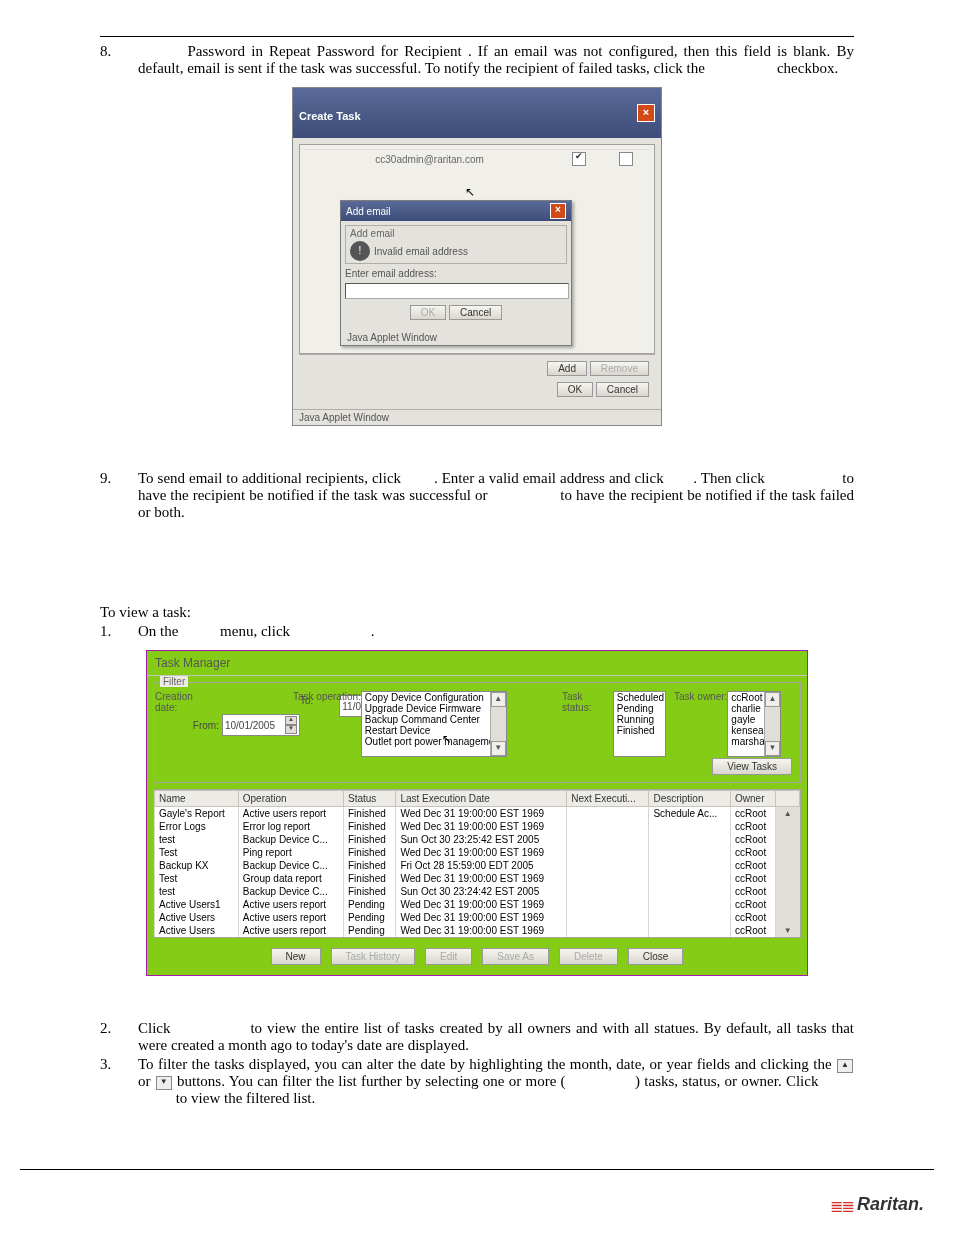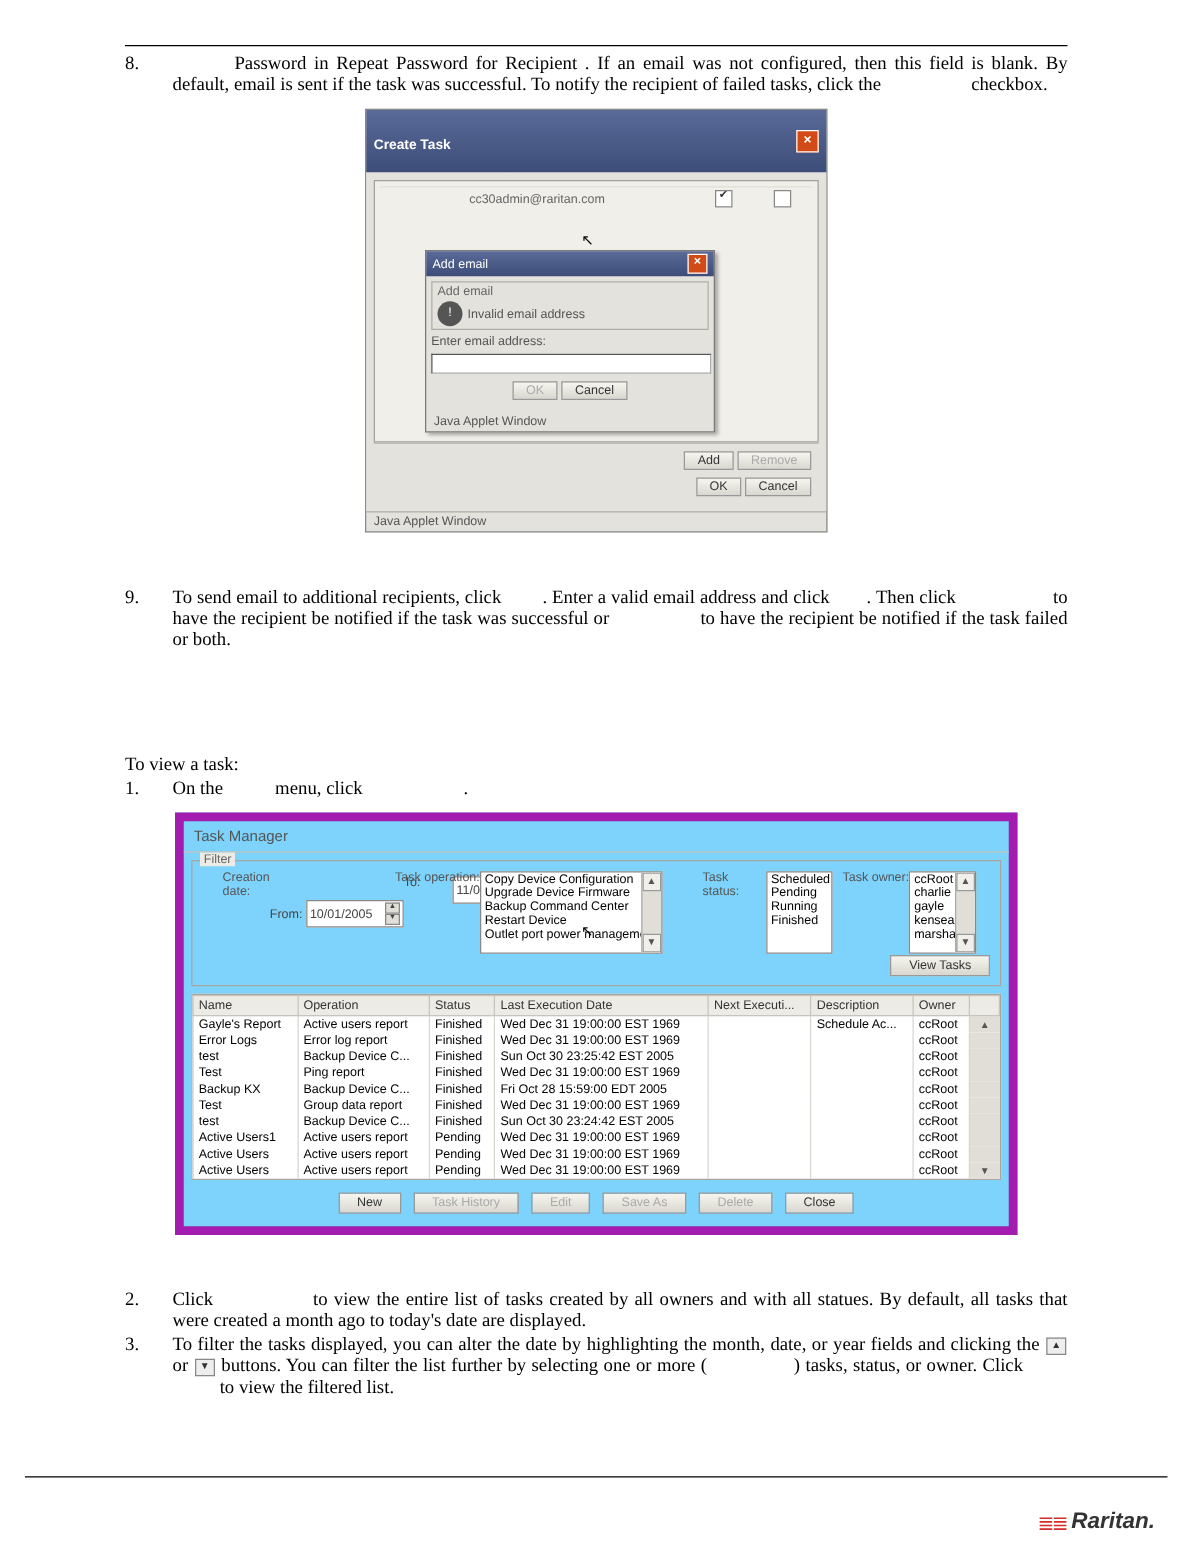--- a/index.html
+++ b/index.html
@@ -155,32 +155,32 @@
   .ct-footer2{
     text-align:right;
     padding:0 6px 6px 6px;
     background:#e4e2dc;
   }
 
   
   .tm-outer{
     width: 660px;
     margin: 6px auto;
-    border:7px solid #a21caf;
+    border:1px solid #a21caf;
     font-family: Tahoma, Arial, sans-serif;
     font-size: 10px;
-    background:#7dd3fc;
+    background:#84cc16;
     color:#444;
   }
   .tm-title{ padding:5px 8px; font-size:12px;color:#555;border-bottom:1px solid #c6c4bc;}
   .tm-filter{
     margin:6px;
     border:1px solid #a8a69e;
     position:relative;
-    padding:8px 6px 6px 24px;
+    padding:8px 6px 6px 1px;
   }
   .tm-filter-legend{
     position:absolute;top:-7px;left:6px;background:#ecebe5;padding:0 3px;font-size:10px;color:#666;
   }
   .tm-cols{display:flex;gap:8px;}
   .tm-col{display:flex;flex-direction:row;font-size:10px;}
   .tm-col label{color:#555;margin:0 0 2px 0;}
   .tm-datein{border:1px solid #888;background:#fff;padding:1px 2px;width:72px;font-size:10px;display:flex;justify-content:space-between;align-items:center;}
   .tm-spin{display:inline-flex;flex-direction:column;gap:0;}
   .tm-sp{width:10px;height:7px;border:1px solid #888;background:#e0ded6;font-size:6px;line-height:5px;text-align:center;}

